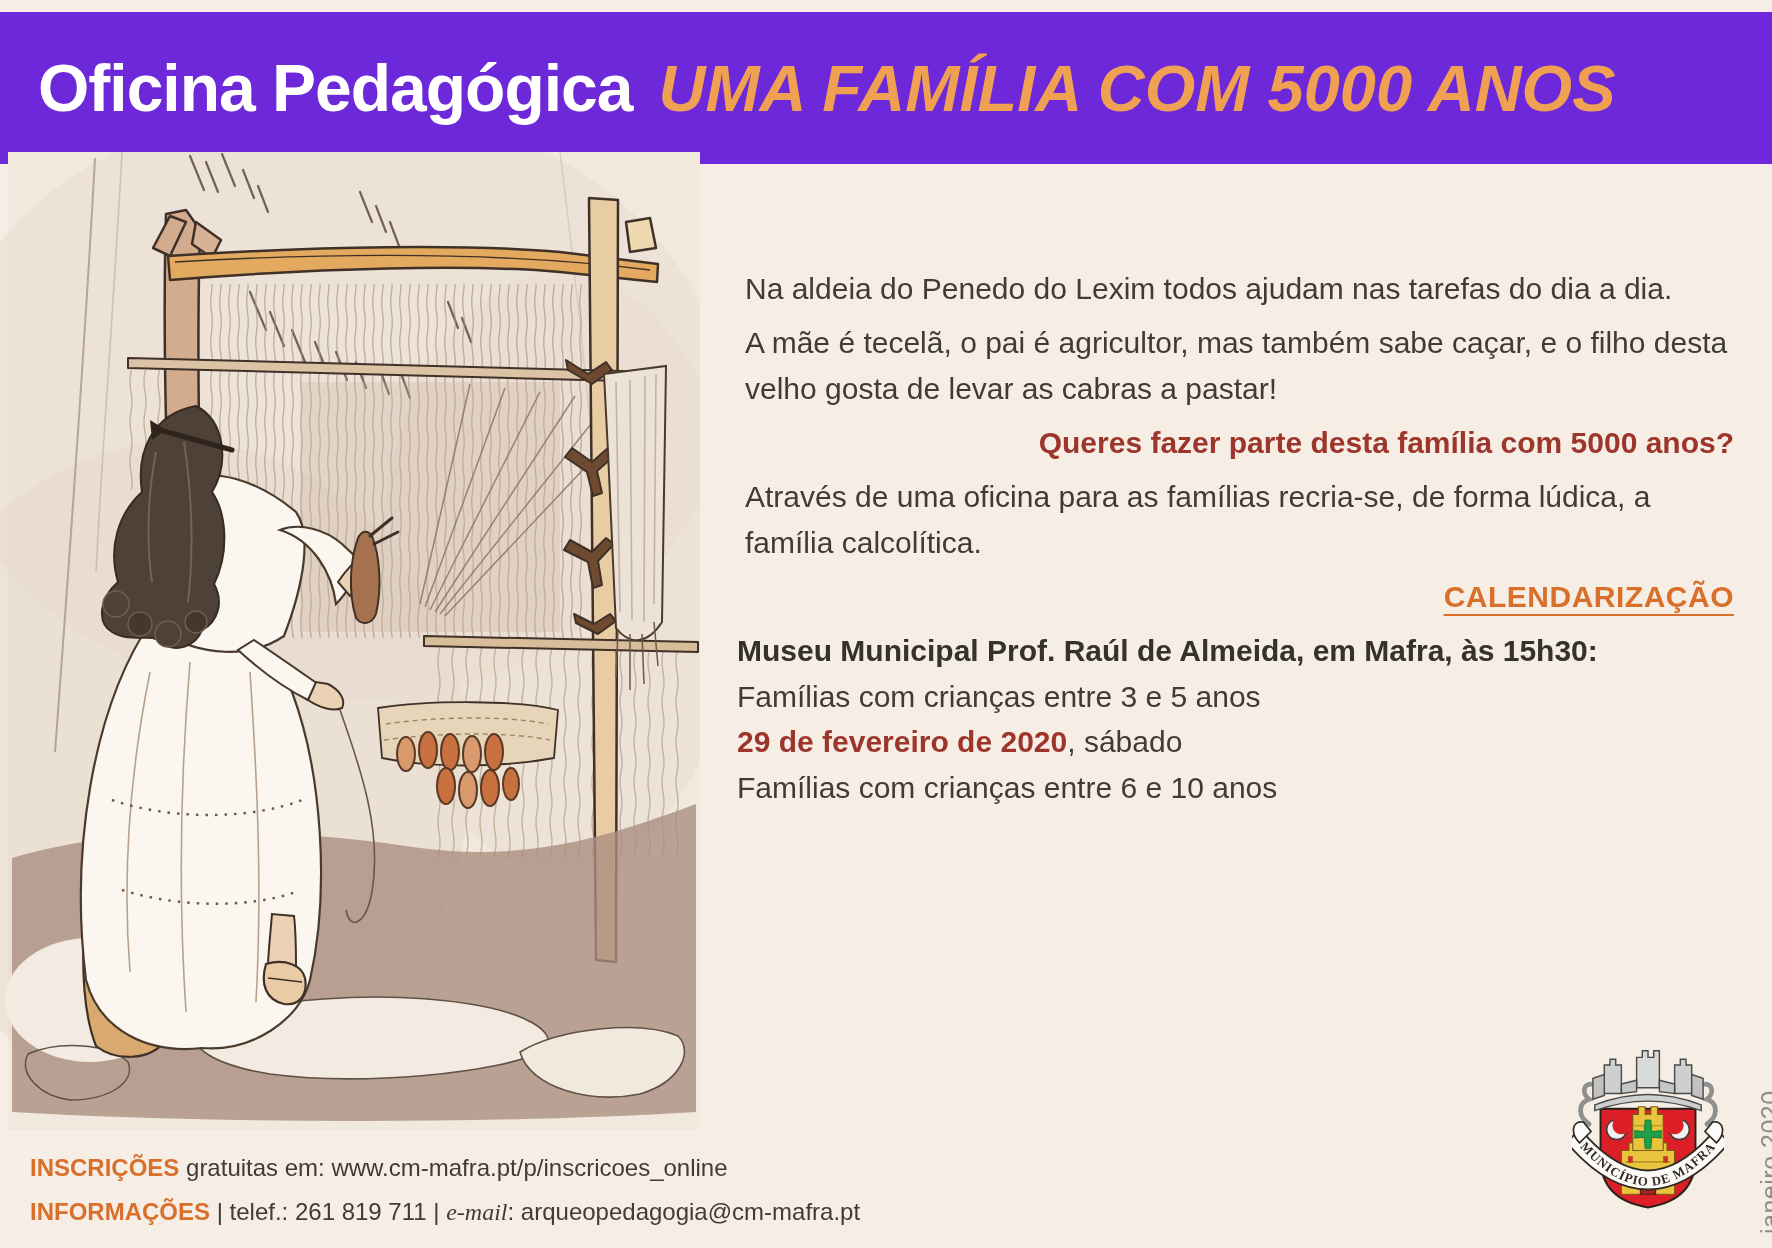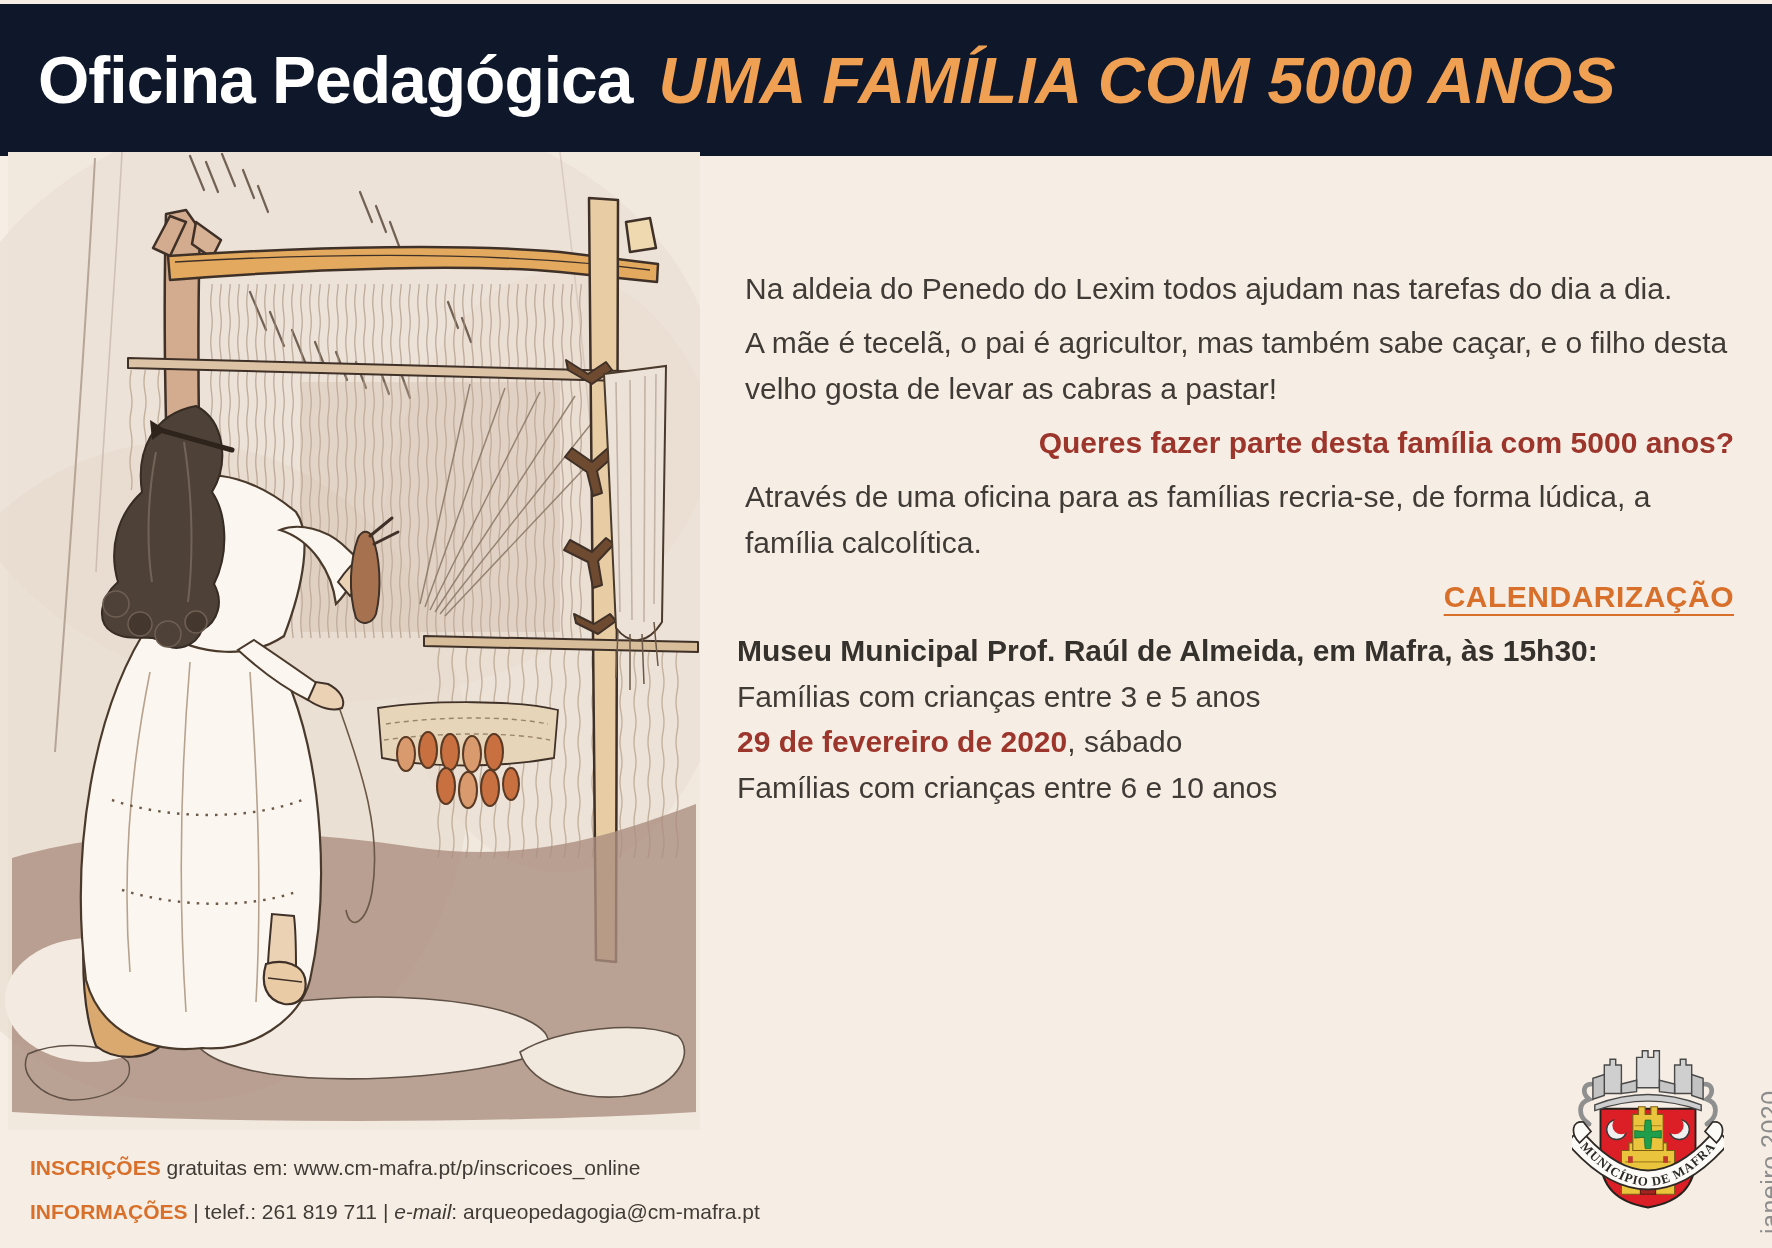--- a/index.html
+++ b/index.html
@@ -4,22 +4,22 @@
 <style>
   html,body{margin:0;padding:0;}
   body{
     width:1772px;height:1248px;position:relative;overflow:hidden;
     background:#f6eee4;
     font-family:"Liberation Sans","DejaVu Sans",sans-serif;
     color:#403b36;
   }
   
   .band{
-    position:absolute;left:0;top:4px;width:1772px;height:152px;
-    background:#0f172a;display:flex;align-items:center;
+    position:absolute;left:0;top:12px;width:1772px;height:152px;
+    background:#6d28d9;display:flex;align-items:center;
     padding-left:38px;box-sizing:border-box;white-space:nowrap;
   }
   .band .t-reg{
     color:#ffffff;font-size:66px;font-weight:600;letter-spacing:-1px;
   }
   .band .t-acc{
     color:#efa053;font-size:65px;font-weight:700;font-style:italic;
     margin-left:26px;letter-spacing:0px;
   }
   
@@ -38,24 +38,24 @@
     color:#d8702b;font-weight:700;margin-bottom:6px;
     text-decoration:underline;text-underline-offset:7px;
     text-decoration-thickness:2px;letter-spacing:.5px;text-align:right;
   }
   .sched{line-height:45.5px;}
   .venue{font-weight:700;color:#35312c;}
   .date-red{color:#9c352b;font-weight:700;}
   
   .footer{
     position:absolute;left:30px;top:1146px;width:1200px;
-    font-size:21px;line-height:44px;
+    font-size:24px;line-height:44px;
   }
   .f-label{color:#d8702b;font-weight:700;}
-  .f-italic{font-style:italic;}
+  .f-italic{font-style:italic;font-family:Liberation Serif, serif;}
   
   .emblem{position:absolute;left:1572px;top:1034px;width:152px;height:195px;}
   .edition{
     position:absolute;left:1756px;top:1234px;
     transform:rotate(-90deg);transform-origin:0 0;
     font-size:25px;color:#8d8d8d;letter-spacing:.5px;white-space:nowrap;
   }
 </style>
 </head>
 <body>

